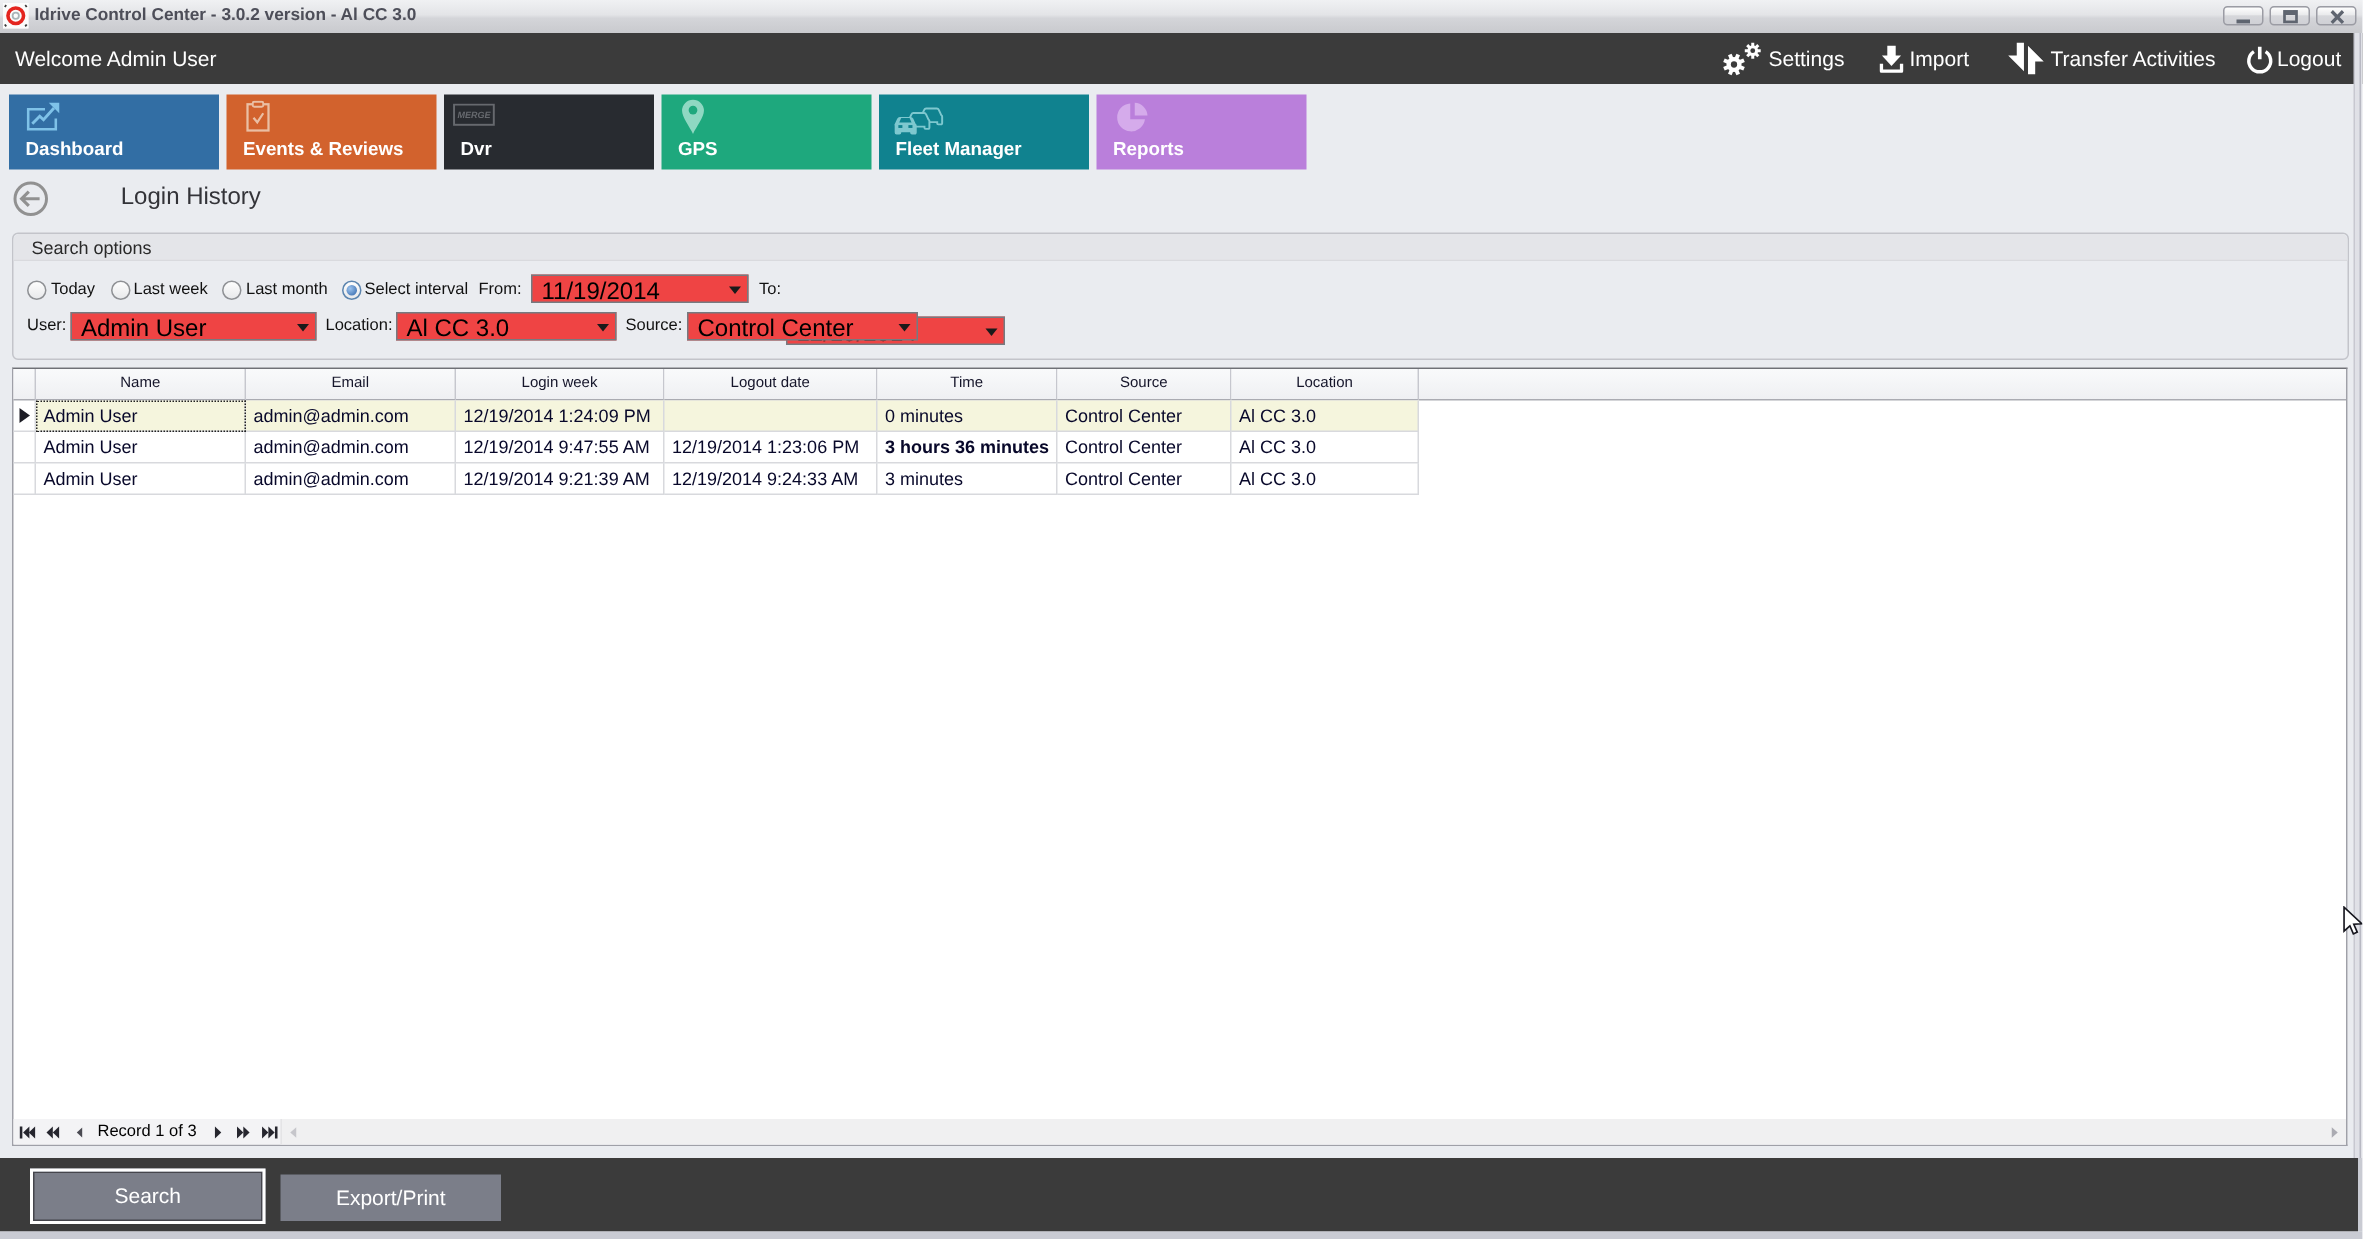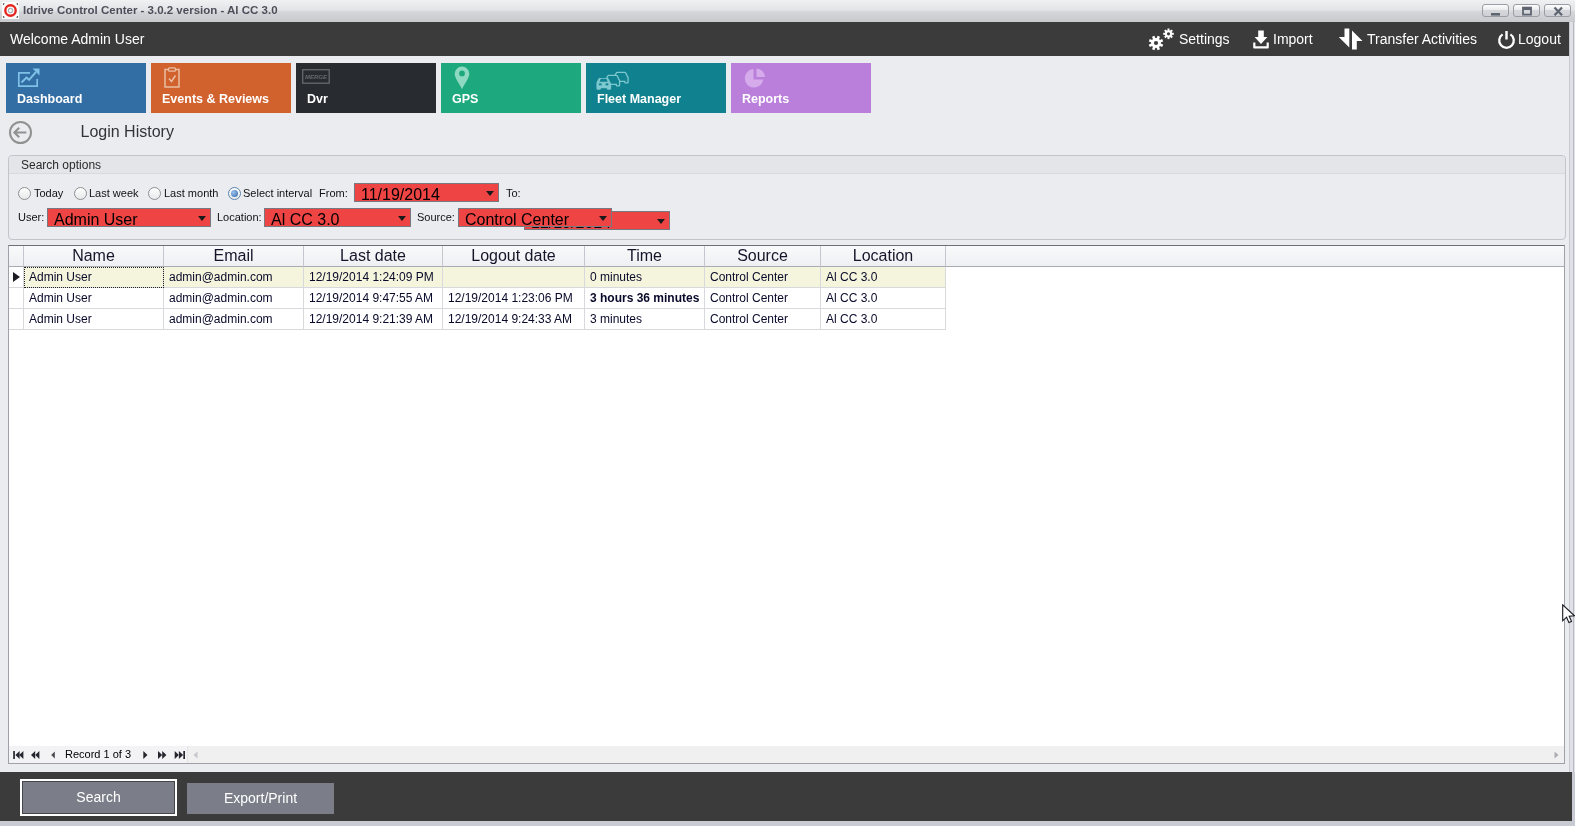--- a/index.html
+++ b/index.html
@@ -37,21 +37,21 @@
 .radio.sel { border-color:#5b84ae; }
 .radio.sel::after { content:""; position:absolute; left:2px; top:2px; width:7px; height:7px; border-radius:50%; background:radial-gradient(circle at 35% 35%, #9cc3ee, #2f64a8); }
 .rlabel { top:187px; font-size:11px; color:#111; }
 .field { background:#ef4444; border:1px solid #767a80; font-size:16px; color:#000; }
 .field .tx { position:absolute; left:6px; top:2px; }
 .field .ar { position:absolute; right:4px; top:50%; margin-top:-2px; width:0; height:0;
   border-left:4px solid transparent; border-right:4px solid transparent; border-top:5px solid #1a1a1a; }
 
 
 #grid { left:8px; top:245px; width:1557px; height:519px; background:#fff; border:1px solid #9fa0a8; border-top:1px solid #6f7076; }
-.hcell { top:0px; height:21px; background:linear-gradient(#f9fafb,#eff0f3); border-right:1px solid #c6c7ce; border-bottom:1px solid #aaabb2; font-size:16px; color:#15152a; text-align:center; line-height:20px; }
+.hcell { top:0px; height:21px; background:linear-gradient(#f9fafb,#eff0f3); border-right:1px solid #c6c7ce; border-bottom:1px solid #aaabb2; font-size:10px; color:#15152a; text-align:center; line-height:20px; }
 .cell { font-size:12px; color:#08082a; line-height:21px; padding-left:5px; height:21px; border-right:1px solid #d8d9dd; border-bottom:1px solid #d8d9dd; white-space:nowrap; overflow:hidden; }
 .rowsel { background:#f5f5dd; }
 
 
 #nav { left:9px; top:746px; width:1555px; height:17px; background:#f3f3f5; }
 #navtext { left:56px; top:2px; font-size:11px; color:#000; }
 #hscroll { left:178px; top:0px; width:1377px; height:17px; background:#f0f0f1; border-left:1px solid #e4e4e6; }
 
 
 #footer { left:0; top:772px; width:1572px; height:49px; background:#3b3b3b; }
@@ -253,21 +253,21 @@
 <div class="abs field" style="left:458px;top:208px;width:154px;height:19px;">
     <span class="tx">Control Center</span>
     <span class="ar"></span>
   </div>
 
 <div id="grid" class="abs">
 
   <div class="abs hcell" style="left:0;width:15px;"></div>
   <div class="abs hcell" style="left:15px;width:140px;">Name</div>
   <div class="abs hcell" style="left:155px;width:140px;">Email</div>
-  <div class="abs hcell" style="left:295px;width:139px;">Last date</div>
+  <div class="abs hcell" style="left:295px;width:139px;">Login week</div>
   <div class="abs hcell" style="left:434px;width:142px;">Logout date</div>
   <div class="abs hcell" style="left:576px;width:120px;">Time</div>
   <div class="abs hcell" style="left:696px;width:116px;">Source</div>
   <div class="abs hcell" style="left:812px;width:125px;">Location</div>
   <div class="abs hcell" style="left:937px;width:618px;border-right:none;"></div>
 
   <div class="abs rowsel" style="left:15px;top:21px;width:922px;height:21px;"></div>
   <div class="abs" style="left:4px;top:26px;width:0;height:0;border-top:5px solid transparent;border-bottom:5px solid transparent;border-left:7px solid #1c1c24;"></div>
   <div class="abs cell" style="left:15px;top:21px;width:140px;outline:1px dotted #222;outline-offset:-1px;">Admin User</div>
   <div class="abs cell" style="left:155px;top:21px;width:140px;">admin@admin.com</div>

